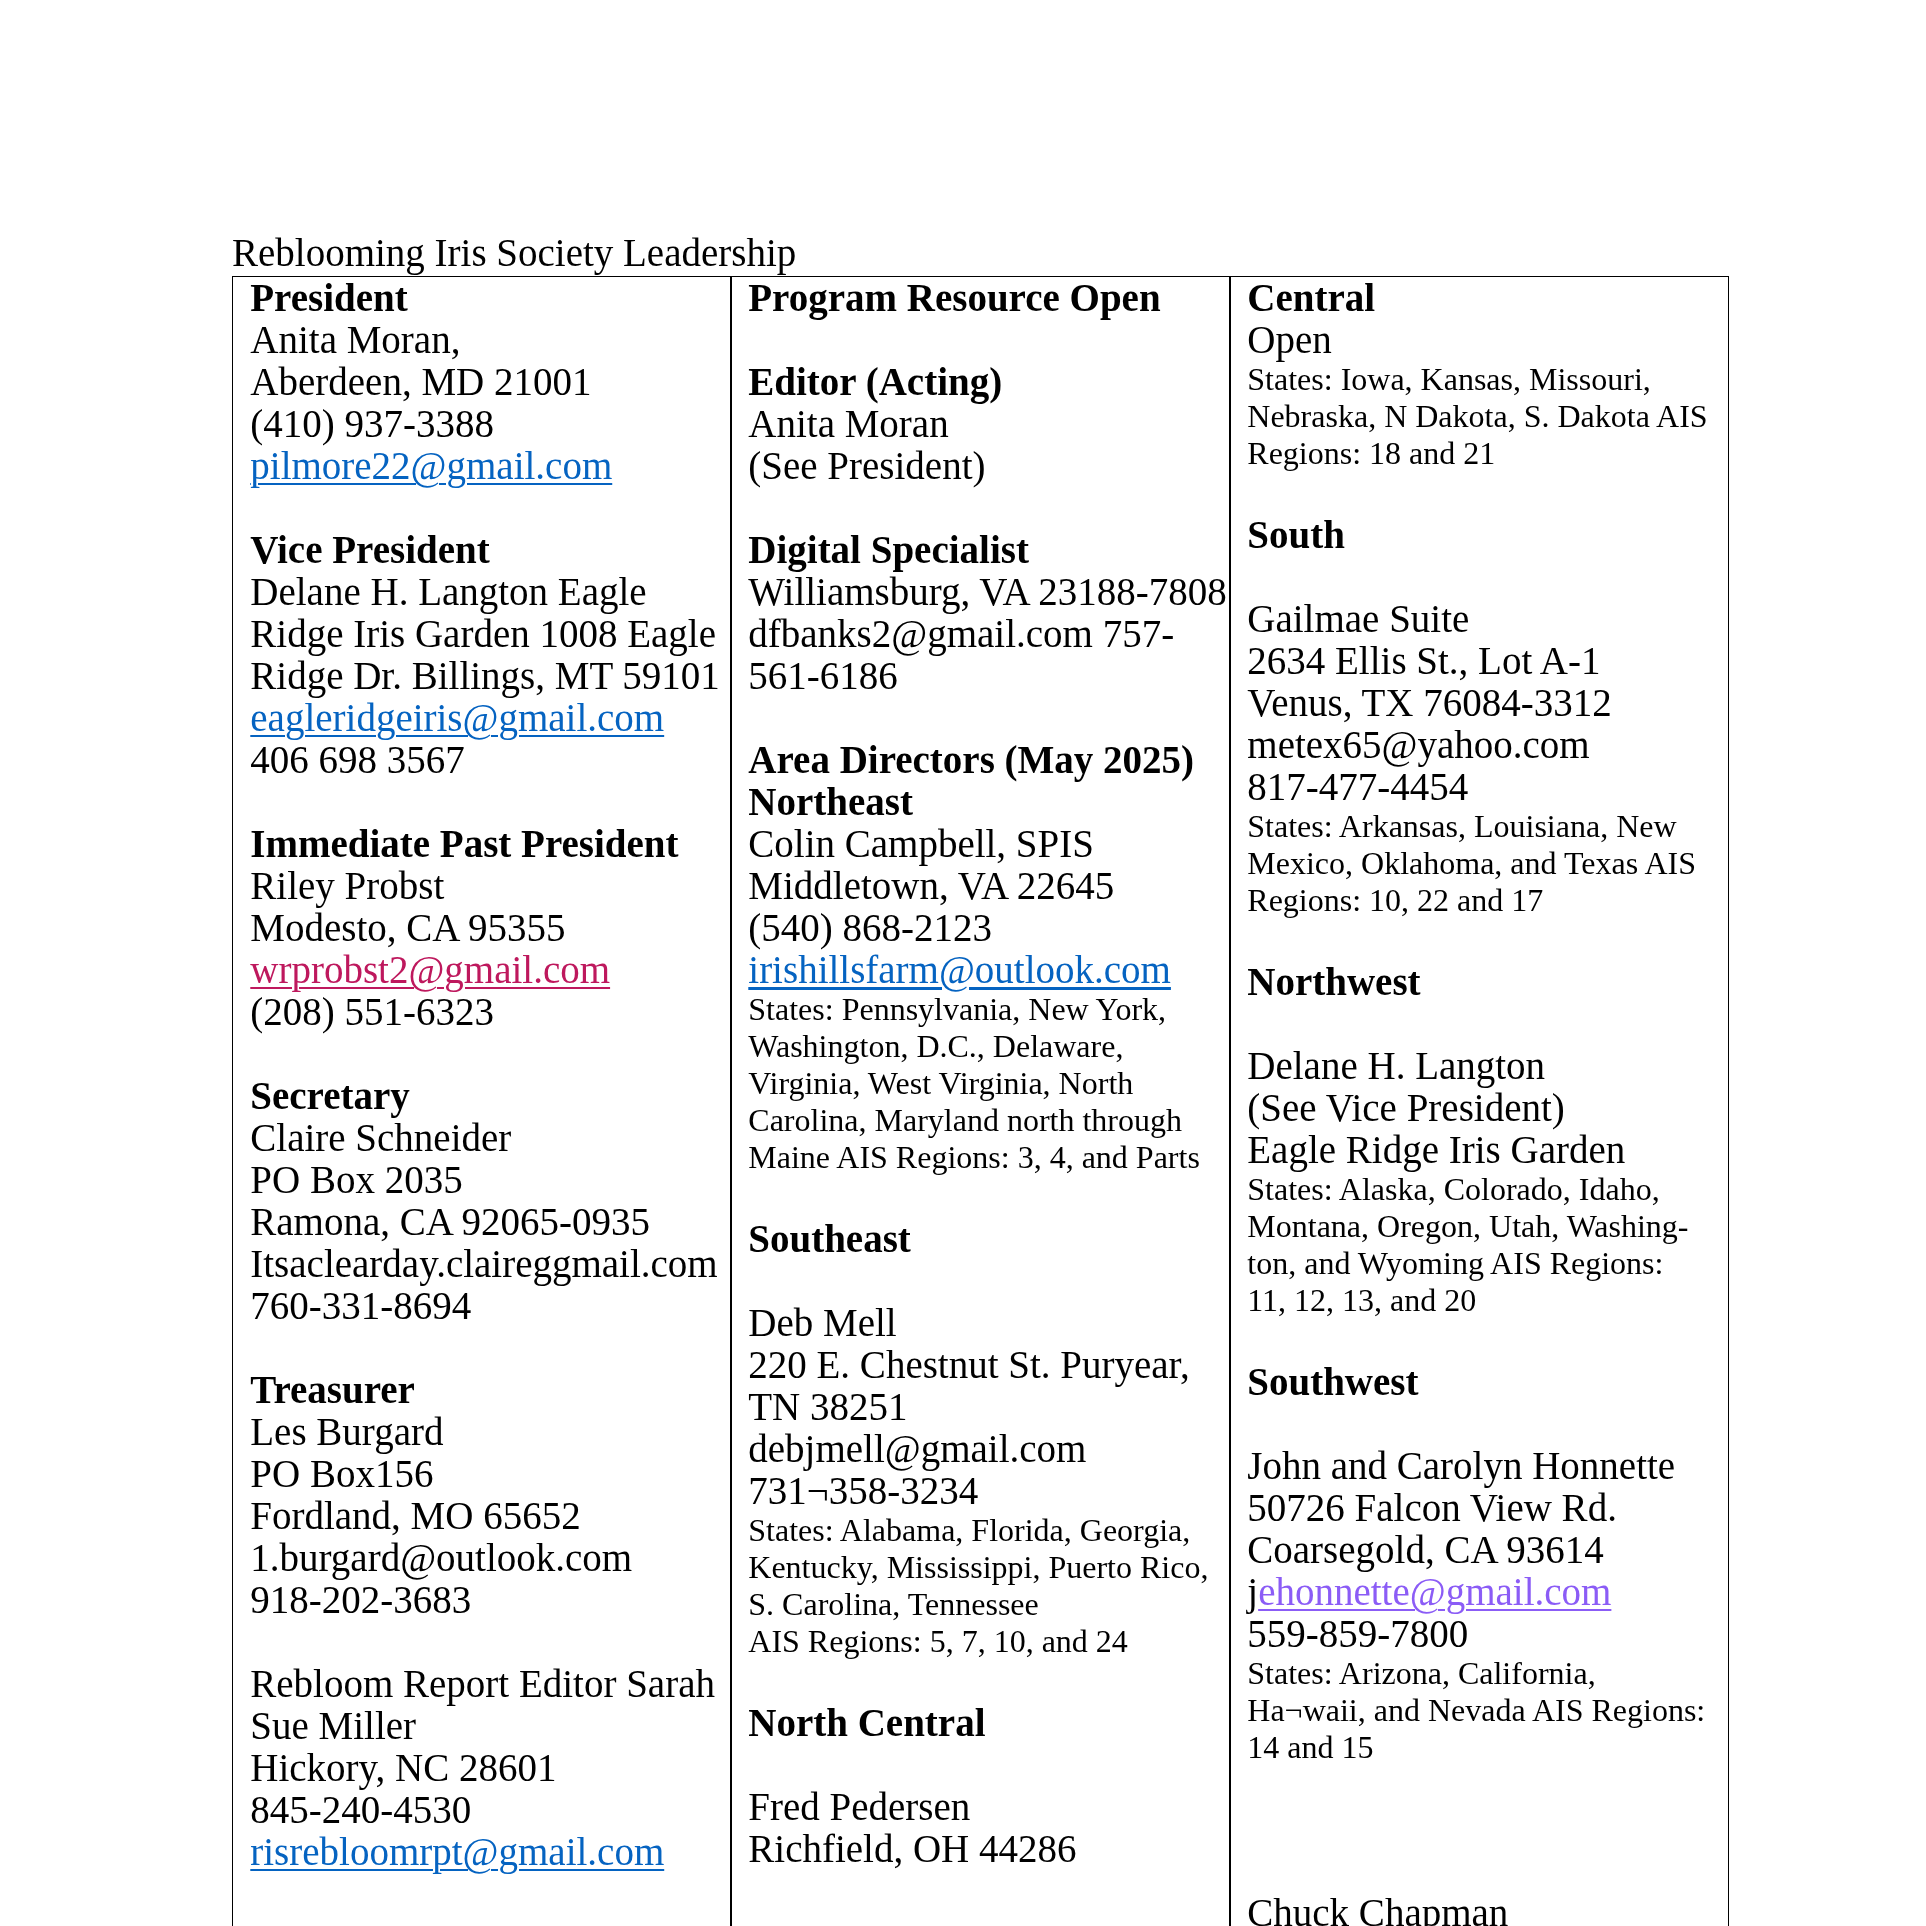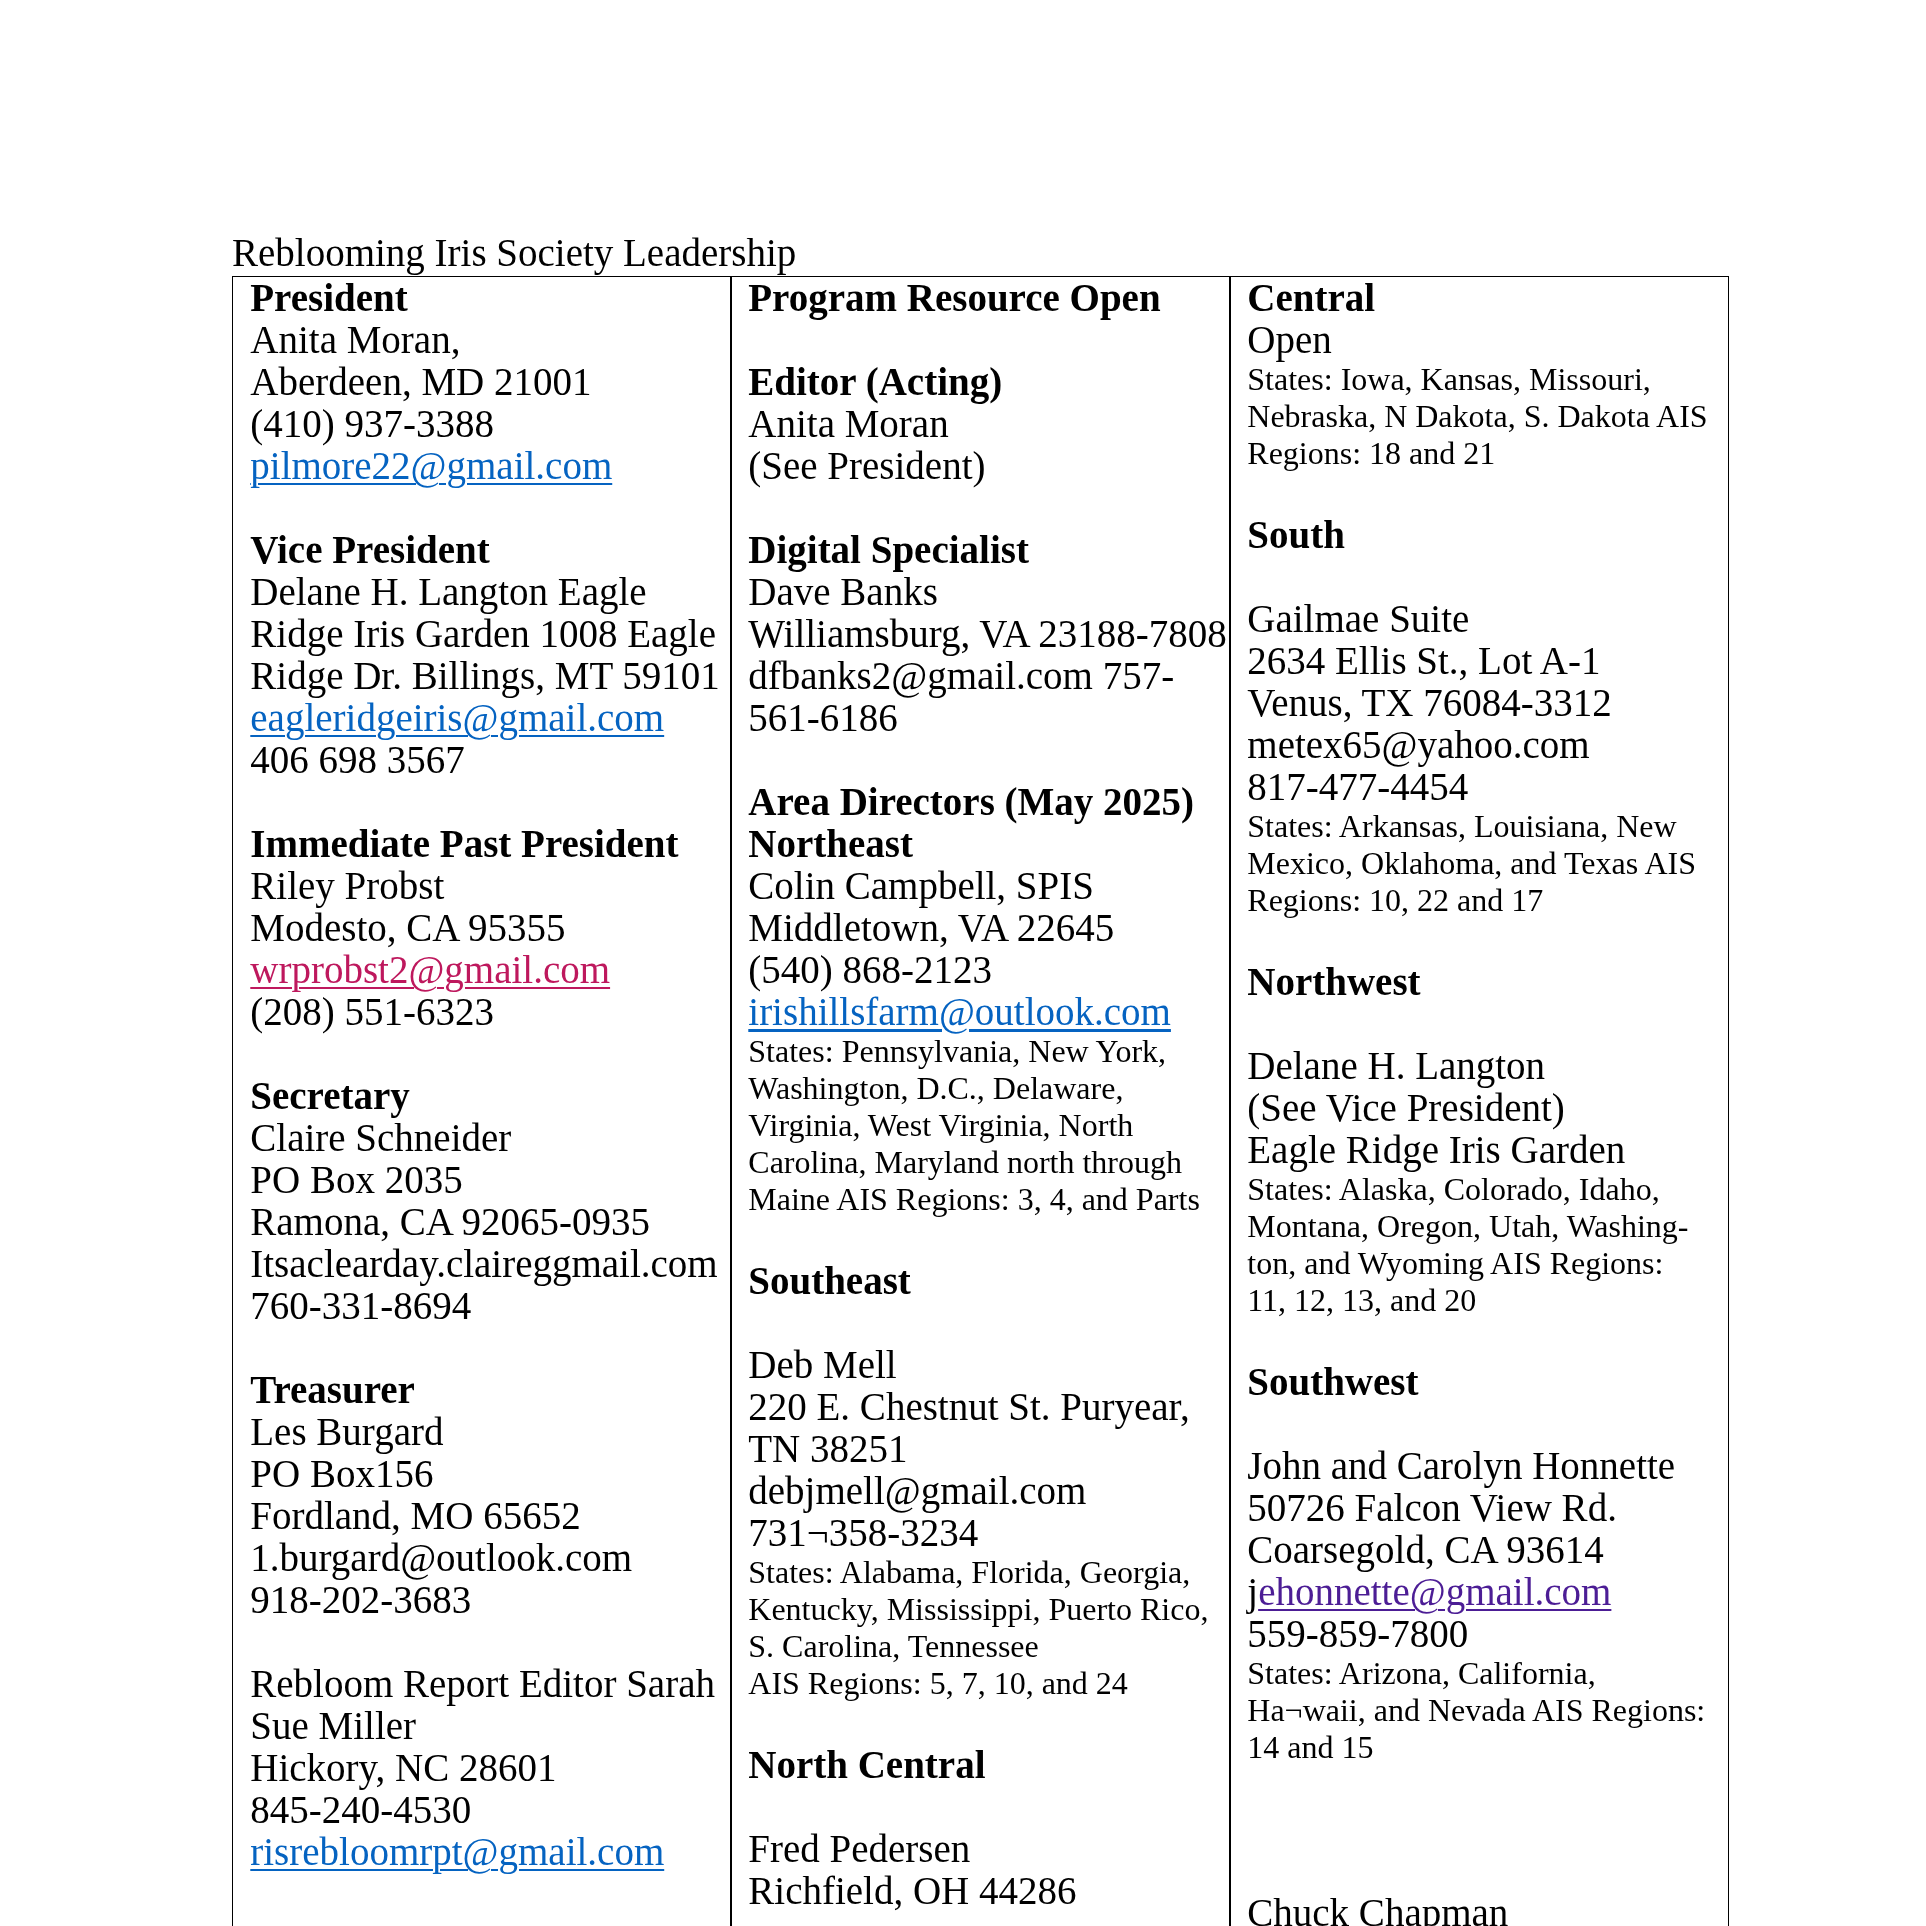--- a/index.html
+++ b/index.html
@@ -65,21 +65,20 @@
     </div>
   <div class="vline" style="left:497px;"></div>
   <div class="col" style="left:498px; width:497px;">
       <span class="line bold">Program Resource Open</span>
       <span class="line blank"></span>
       <span class="line bold">Editor (Acting)</span>
       <span class="line">Anita Moran</span>
       <span class="line">(See President)</span>
       <span class="line blank"></span>
       <span class="line bold">Digital Specialist</span>
-      <span class="line">Dave Banks</span>
       <span class="line">Williamsburg, VA 23188-7808</span>
       <span class="line">dfbanks2@gmail.com 757-</span>
       <span class="line">561-6186</span>
       <span class="line blank"></span>
       <span class="line bold">Area Directors (May 2025)</span>
       <span class="line bold">Northeast</span>
       <span class="line">Colin Campbell, SPIS</span>
       <span class="line">Middletown, VA 22645</span>
       <span class="line">(540) 868-2123</span>
       <span class="line"><span class="link" style="color: rgb(5, 99, 193); text-decoration: underline;">irishillsfarm@outlook.com</span></span>
@@ -133,21 +132,21 @@
       <span class="line small">States: Alaska, Colorado, Idaho,</span>
       <span class="line small">Montana, Oregon, Utah, Washing-</span>
       <span class="line small">ton, and Wyoming AIS Regions:</span>
       <span class="line small">11, 12, 13, and 20</span>
       <span class="line blank"></span>
       <span class="line bold">Southwest</span>
       <span class="line blank"></span>
       <span class="line">John and Carolyn Honnette</span>
       <span class="line">50726 Falcon View Rd.</span>
       <span class="line">Coarsegold, CA 93614</span>
-      <span class="line"><span>j</span><span class="link" style="color: #4c1d95;">ehonnette@gmail.com</span></span>
+      <span class="line"><span>j</span><span class="link" style="color: #8b5cf6;">ehonnette@gmail.com</span></span>
       <span class="line">559-859-7800</span>
       <span class="line small">States: Arizona, California,</span>
       <span class="line small">Ha¬waii, and Nevada AIS Regions:</span>
       <span class="line small">14 and 15</span>
       <span class="line blank"></span>
       <span class="line blank"></span>
       <span class="line blank"></span>
       <span class="line">Chuck Chapman</span>
     </div>
 </div>

